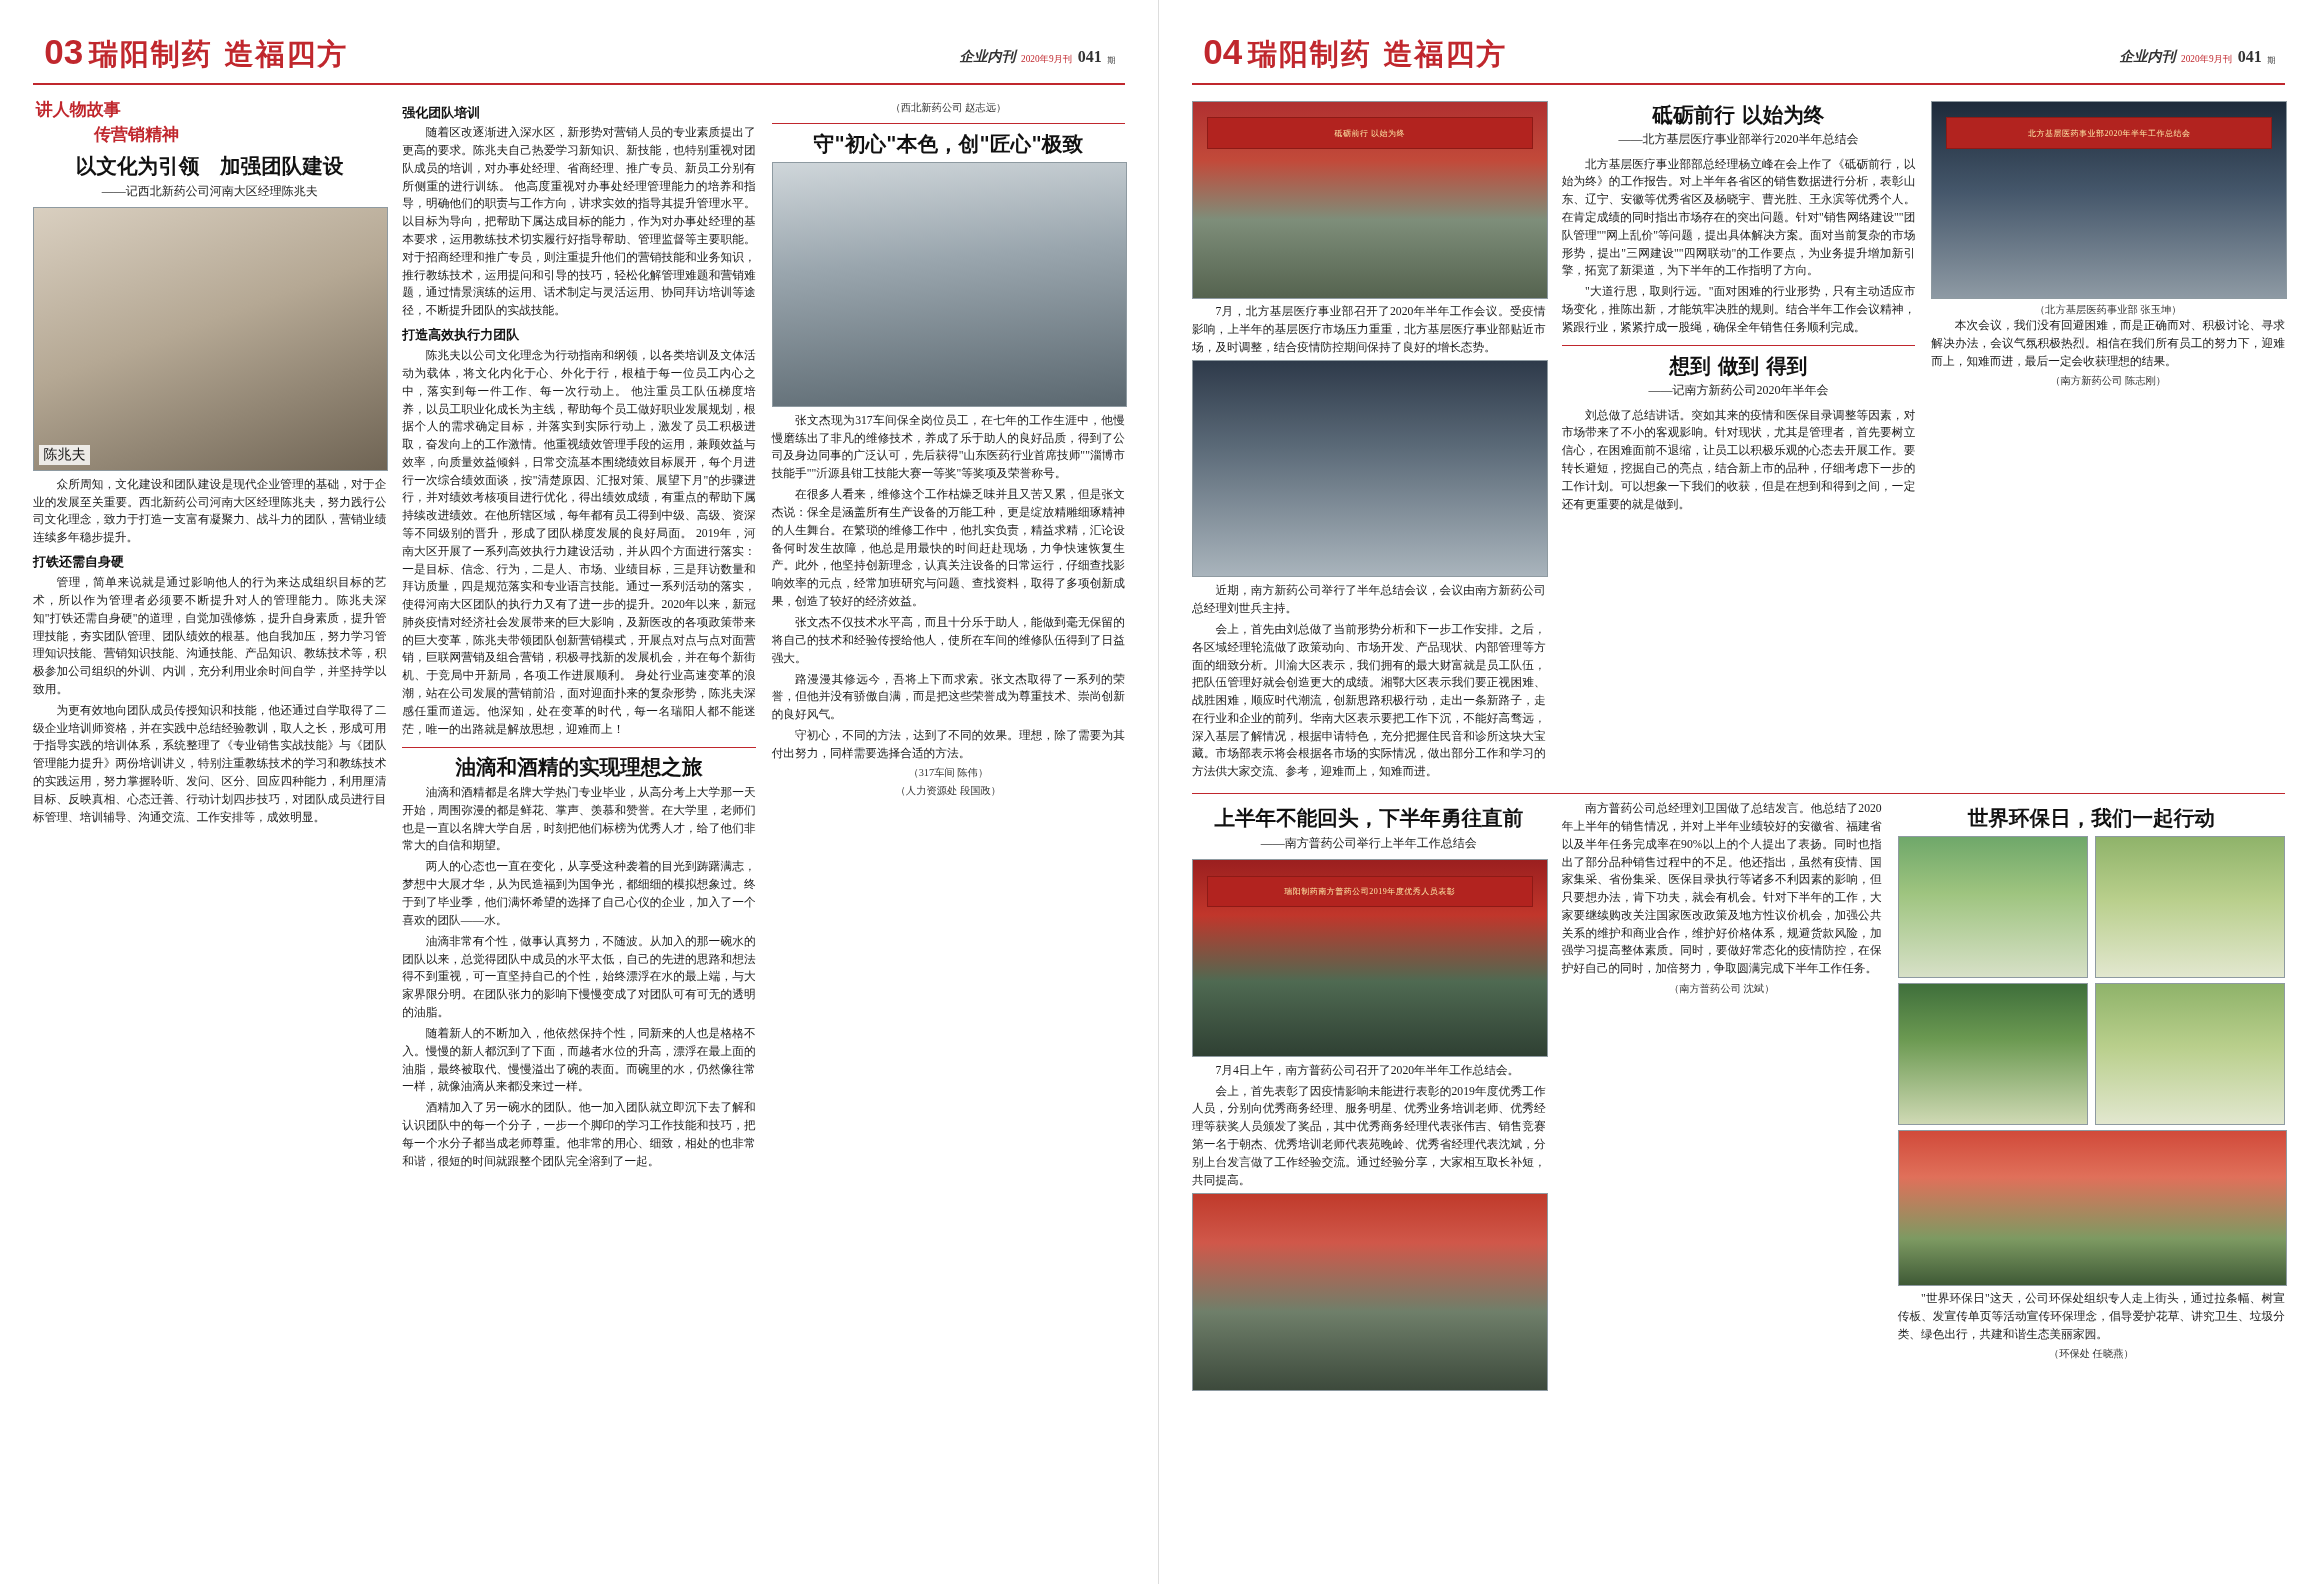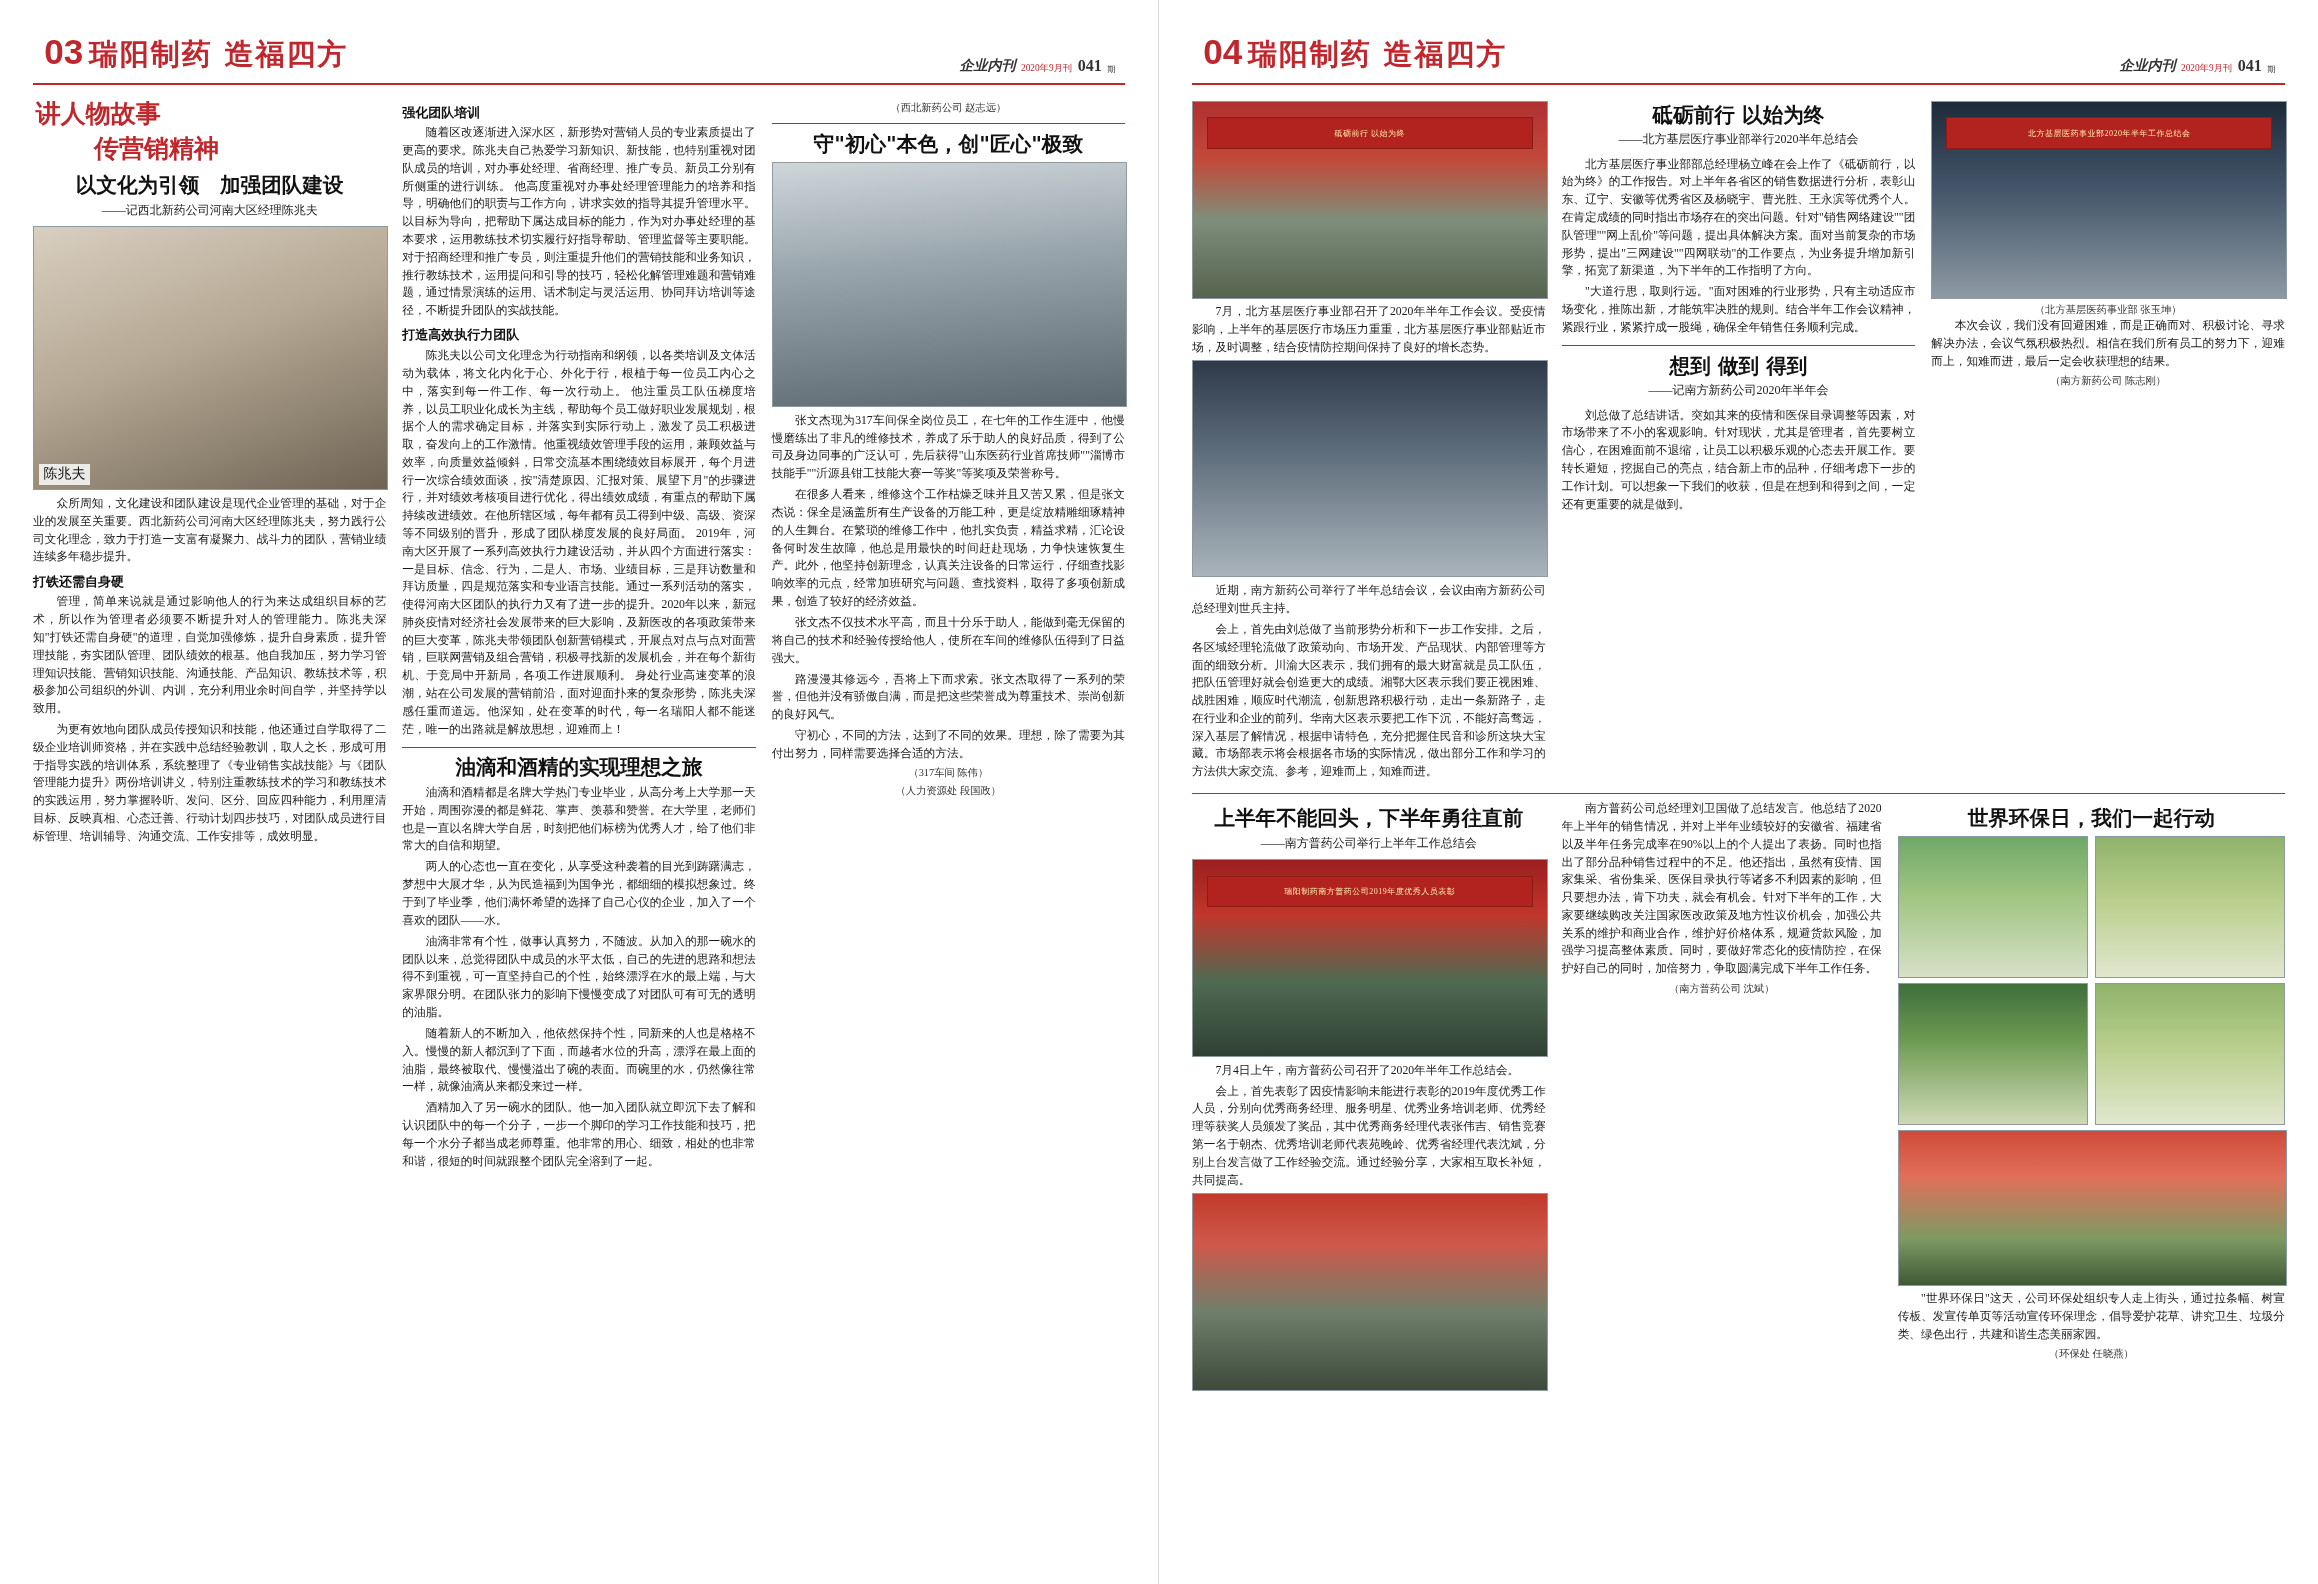--- a/index.html
+++ b/index.html
@@ -4,21 +4,21 @@
 <style>
   html,body{margin:0;padding:0;background:#ffffff;}
   body{font-family:"Liberation Serif", serif;width:2319px;height:1584px;overflow:hidden;}
   .spread{position:relative;width:2319px;height:1584px;background:#fff;display:flex;}
   .page{position:relative;width:1159px;height:1584px;box-sizing:border-box;padding:28px 33px 18.7px 33px;}
   .page.left{border-right:0.5px solid #ddd;}
   
   .pg-header{position:relative;height:55px;border-bottom:2.3px solid #c0272d;margin-bottom:12px;}
   .pg-header .num{position:absolute;left:11.2px;top:3.7px;font-size:35px;font-weight:bold;color:#c0272d;font-family:"Liberation Sans",sans-serif;}
   .pg-header .htitle{position:absolute;left:56px;top:6.5px;font-size:29px;font-weight:bold;color:#c0272d;letter-spacing:1.9px;font-family:"DejaVu Serif",serif;}
-  .pg-header .hright{position:absolute;right:9.3px;bottom:8px;display:flex;align-items:flex-end;gap:5.6px;}
+  .pg-header .hright{position:absolute;right:9.3px;bottom:17px;display:flex;align-items:flex-end;gap:5.6px;}
   .pg-header .hr-name{font-size:14px;font-weight:bold;color:#333;font-style:italic;}
   .pg-header .hr-date{font-size:9.3px;color:#c0272d;}
   .pg-header .hr-no{font-size:16px;font-weight:bold;color:#333;}
   .pg-header .hr-qi{font-size:8.4px;color:#333;}
   
   .cols{display:flex;gap:16px;}
   .col{flex:1;}
   .art-title{font-size:20.6px;font-weight:bold;text-align:center;line-height:1.35;margin:4.7px 0 1.9px 0;font-family:"DejaVu Serif",serif;color:#111;}
   .art-subtitle{font-size:12px;text-align:center;line-height:1.4;margin:1.9px 0 7.5px 0;color:#222;}
   .sec-title{font-size:13px;font-weight:bold;margin:6.5px 0 2.8px 0;text-indent:0;color:#111;}
@@ -34,21 +34,21 @@
   .p-speaker{background:linear-gradient(180deg,#b03030 0%,#c24a3a 30%,#7e8e7a 60%,#55634f 100%);}
   .p-meeting{background:linear-gradient(180deg,#2e3a4a 0%,#5b6a78 40%,#a9b4bc 100%);}
   .p-hall{background:linear-gradient(180deg,#1d2a3a 0%,#44566a 45%,#8e9aa4 100%);}
   .p-stage{background:linear-gradient(180deg,#9b1f1f 0%,#c1362b 28%,#4f6a52 62%,#2f4033 100%);}
   .p-group{background:linear-gradient(180deg,#c03a2b 0%,#d0584a 25%,#6f7f6a 60%,#3d4a3c 100%);}
   .p-env1{background:linear-gradient(180deg,#6fa86a 0%,#9ec47f 40%,#d7e0c7 100%);}
   .p-env2{background:linear-gradient(180deg,#8fb36a 0%,#b9cf8c 45%,#e2e7cf 100%);}
   .p-env3{background:linear-gradient(180deg,#3f6f3b 0%,#6c9a52 40%,#cfd9b4 100%);}
   .p-env4{background:linear-gradient(180deg,#d14a3a 0%,#e0705a 30%,#7d9a62 70%,#3f5a36 100%);}
   .banner{position:absolute;left:4%;right:4%;top:8%;height:16%;background:#b2231f;border:0.9px solid #8d1a16;display:flex;align-items:center;justify-content:center;color:#ffe9a8;font-size:8px;letter-spacing:0.5px;text-align:center;padding:0 2.8px;box-sizing:border-box;}
-  .calligraphy{color:#c0272d;font-size:25px;font-weight:bold;line-height:1.2;font-family:"DejaVu Serif",serif;}
+  .calligraphy{color:#c0272d;font-size:17px;font-weight:bold;line-height:1.2;font-family:"DejaVu Serif",serif;}
   .calli-wrap{margin:1.9px 0 8.4px 0;}
   .calli-1{margin-left:2.8px;}
   .calli-2{margin-left:61px;margin-top:5px;}
   .imgbox{margin:3.7px 0 4.7px 0;}
   .twoimg{display:flex;gap:6.5px;}
   .twoimg .photo{flex:1;}
 </style>
 </head>
 <body>
 

